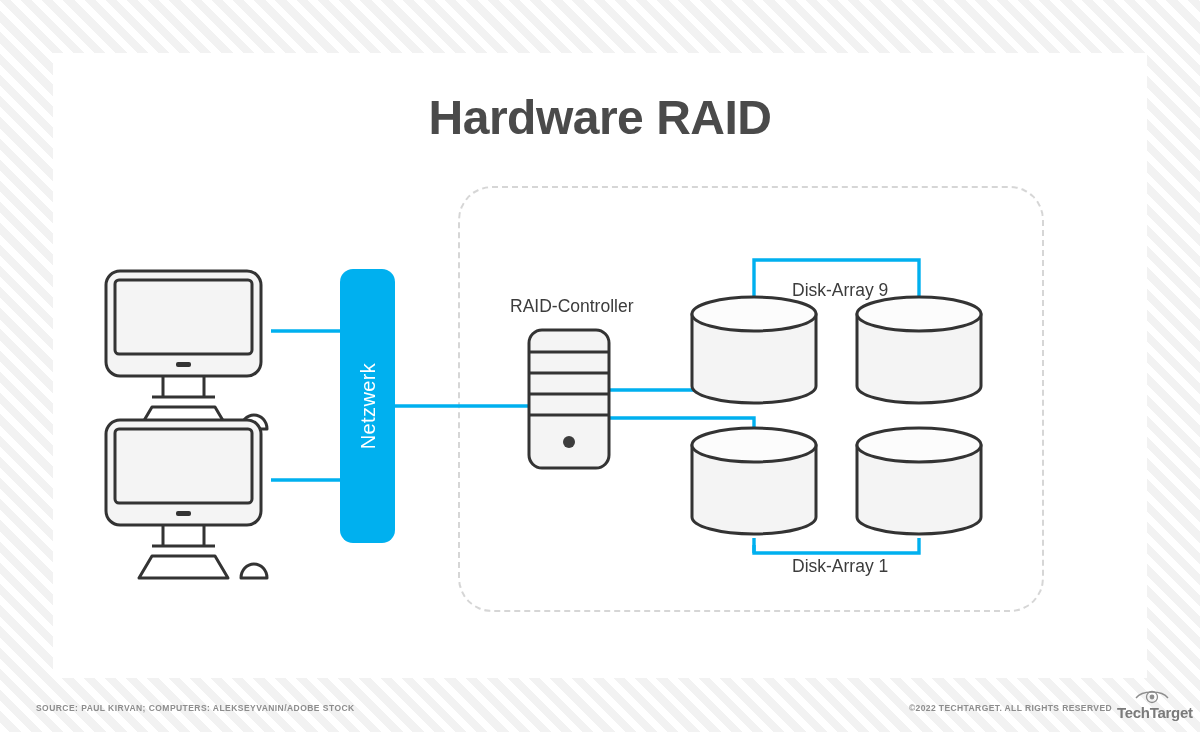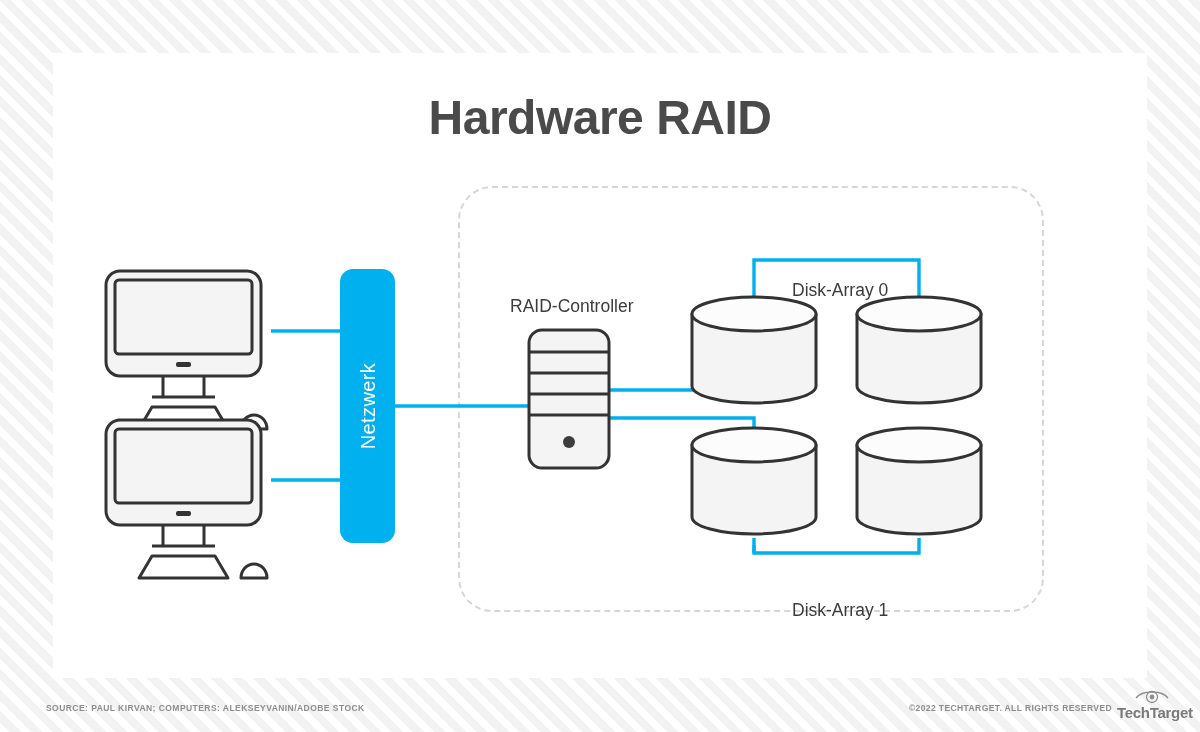--- a/index.html
+++ b/index.html
@@ -97,26 +97,26 @@
 
   
   .diagram-label {
     position: absolute;
     color: #3c3c3c;
     font-size: 17.5px;
     white-space: nowrap;
   }
   #label-raid-controller { left: 457px; top: 243px; text-align: right; }
   #label-disk-array-0    { left: 739px; top: 227px; }
-  #label-disk-array-1    { left: 739px; top: 503px; margin-top: 44px; }
+  #label-disk-array-1    { left: 739px; top: 503px; }
 
   
   #footer-left {
     position: absolute;
-    left: 46px;
+    left: 36px;
     top: 703px;
     font-size: 8.5px;
     letter-spacing: 0.45px;
     color: #8d8d8d;
     font-weight: bold;
   }
   #footer-right {
     position: absolute;
     right: 88px;
     top: 703px;
@@ -235,21 +235,21 @@
         <use href="#disk-glyph"></use>
       </g>
 
     </svg>
 
     <div id="netbar">
       <span id="netbar-label">Netzwerk</span>
     </div>
 
     <div class="diagram-label" id="label-raid-controller">RAID-Controller</div>
-    <div class="diagram-label" id="label-disk-array-0">Disk-Array 0</div>
+    <div class="diagram-label" id="label-disk-array-0">Disk-Array 9</div>
     <div class="diagram-label" id="label-disk-array-1">Disk-Array 1</div>
 
   </div>
 
   <div id="footer-left">SOURCE: PAUL KIRVAN; COMPUTERS: ALEKSEYVANIN/ADOBE STOCK</div>
   <div id="footer-right">©2022 TECHTARGET. ALL RIGHTS RESERVED</div>
 
   <div id="brand">
     <svg id="brand-eye" width="34" height="16" viewBox="0 0 34 16">
       <path d="M1 10 C7 2, 27 2, 33 10" fill="none" stroke="#8d8d8d" stroke-width="1.3"></path>

